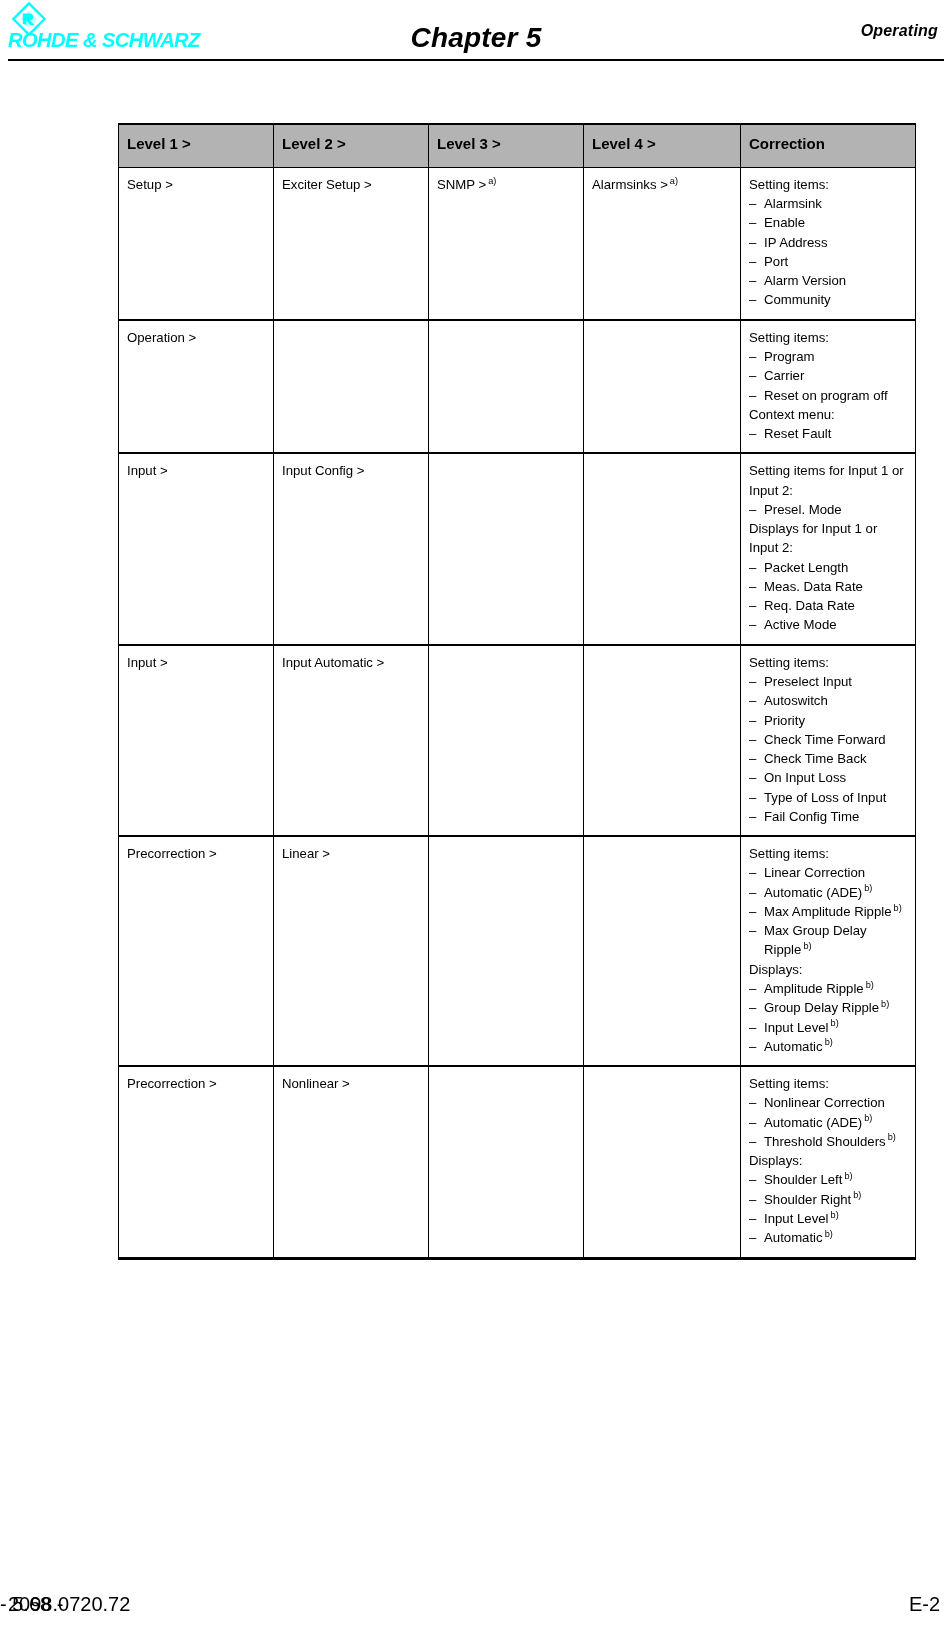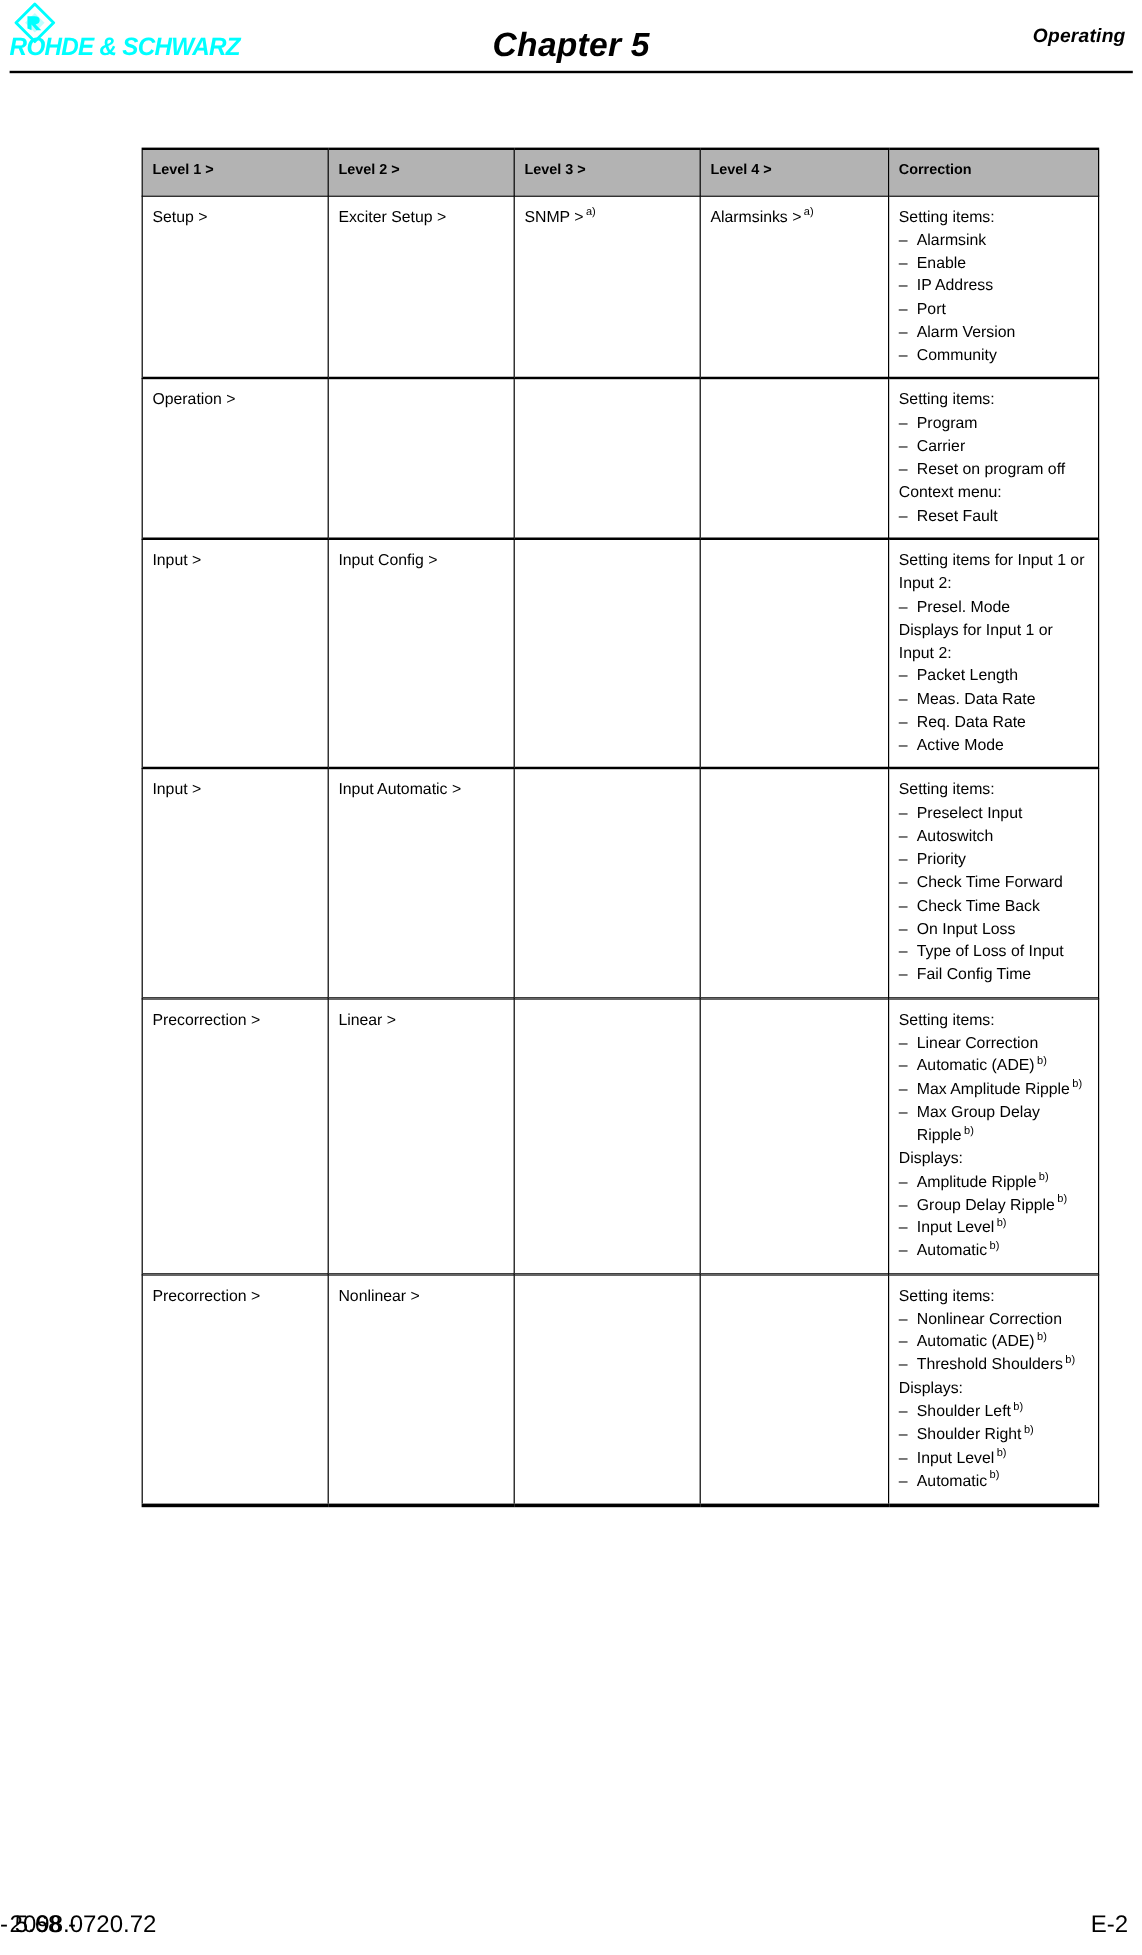--- a/index.html
+++ b/index.html
@@ -101,21 +101,21 @@
   .menu-table td {
     vertical-align: top;
     padding: 7px 8px 10px 8px;
     border-left: 1px solid #000;
     border-right: 1px solid #000;
     line-height: 1.46;
   }
   .menu-table thead th {
     background: #b3b3b3;
     font-weight: bold;
-    font-size: 12px;
+    font-size: 15px;
     border-top: 2px solid #000;
     border-bottom: 1px solid #000;
     padding-top: 8px;
     padding-bottom: 12px;
     text-align: left;
   }
   .menu-table tbody tr > td {
     border-bottom: 1px solid #000;
     box-shadow: inset 0 -3px 0 -2px #000;
   }

